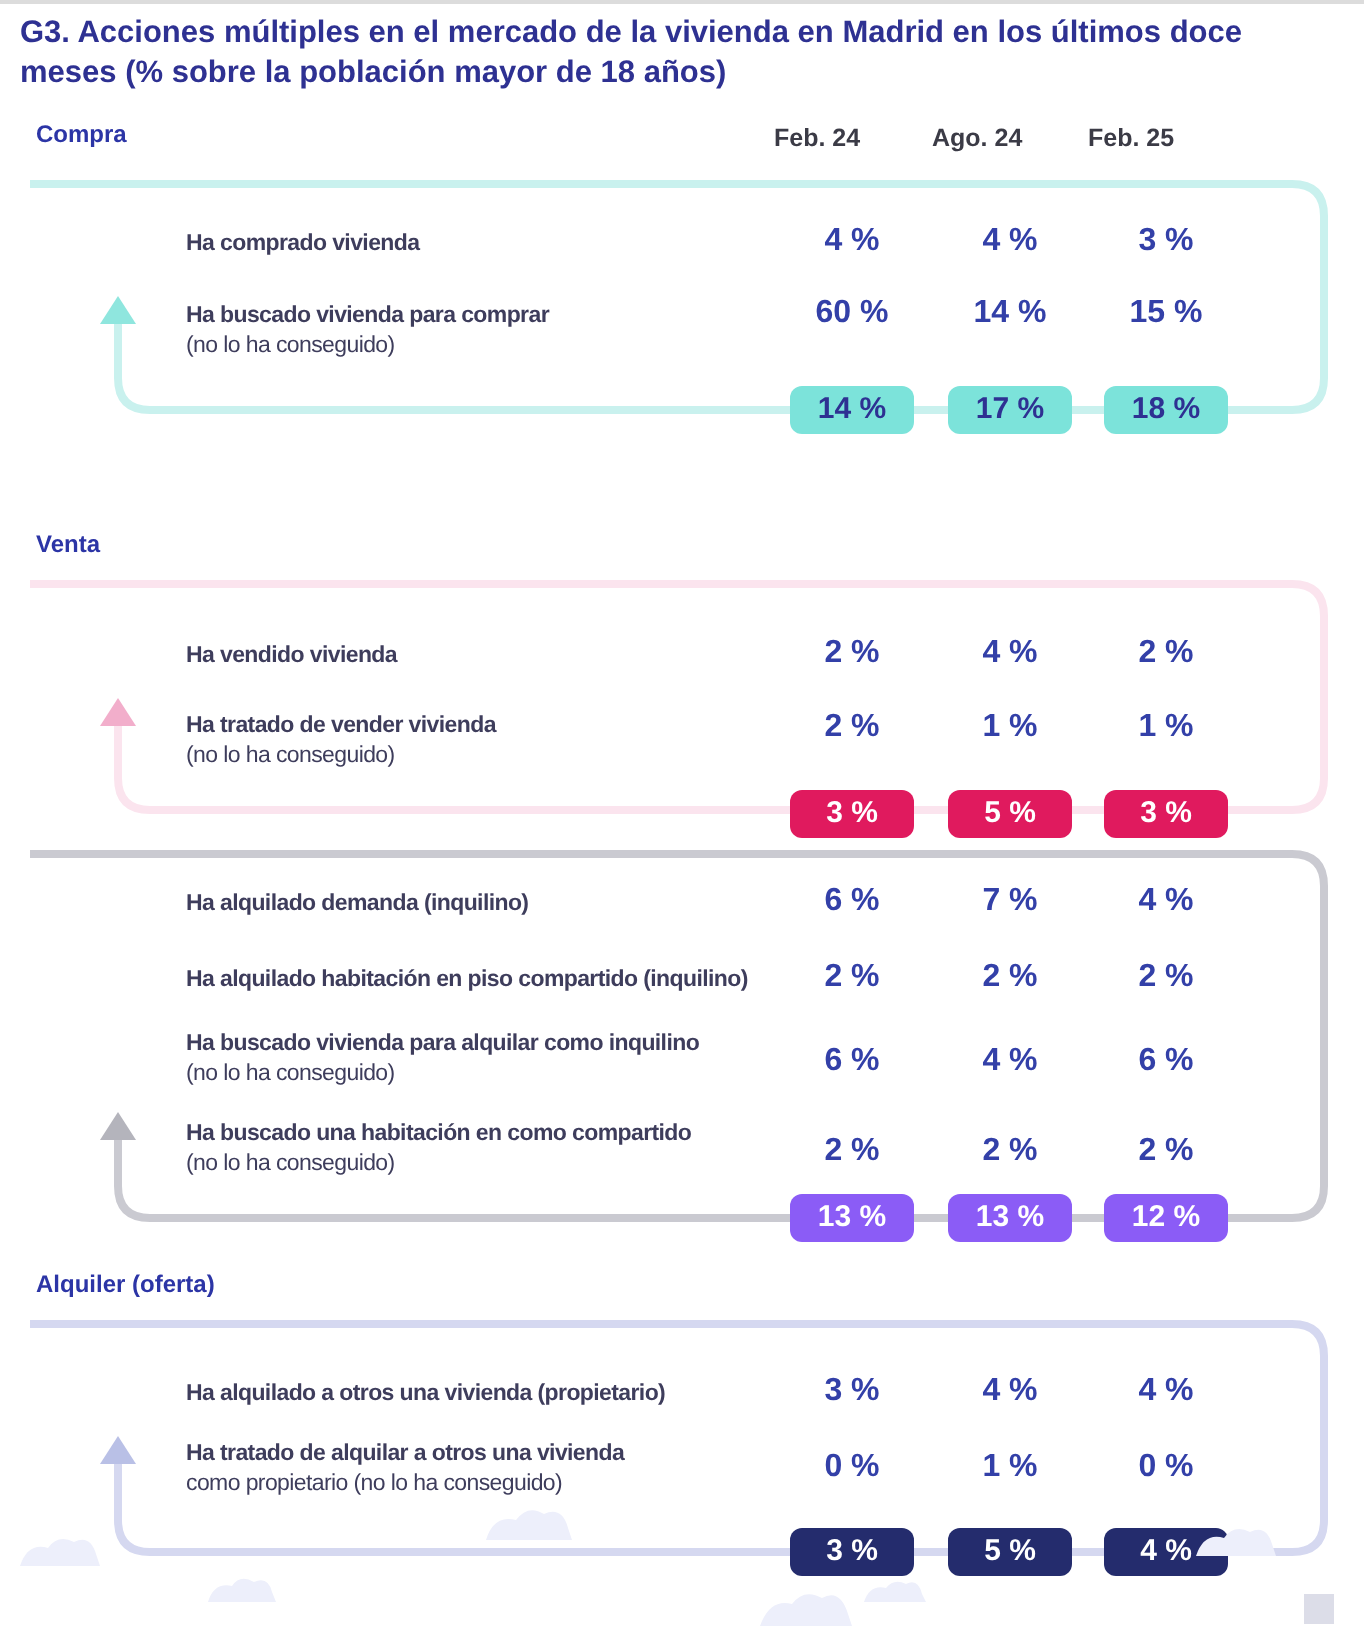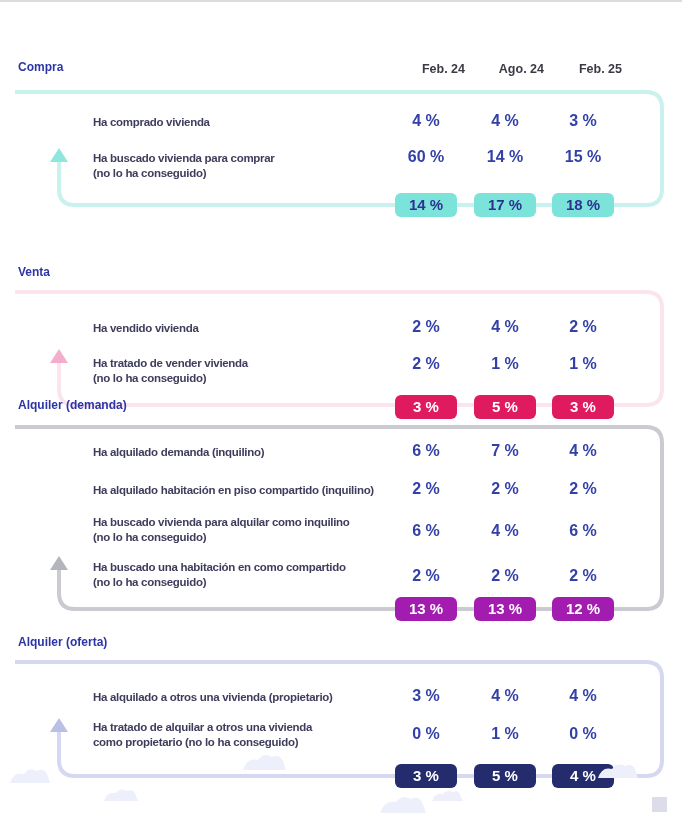--- a/index.html
+++ b/index.html
@@ -2,62 +2,63 @@
 <html><head>
 <meta charset="utf-8">
 <style>
   html,body{margin:0;padding:0;background:#ffffff;}
   .page{position:relative;width:682px;height:816px;background:#ffffff;overflow:hidden;
         font-family:"Liberation Sans",sans-serif;}
   .top-sliver{position:absolute;top:0;left:0;width:682px;height:2px;background:#dcdcdc;}
   .title{position:absolute;top:7px;left:10px;width:660px;margin:0;
          font-size:15.5px;line-height:20px;font-weight:700;color:#2e3192;}
   .colheads{position:absolute;top:62px;left:0;width:682px;height:16px;}
-  .colhead{position:absolute;width:78px;text-align:right;font-size:12.5px;font-weight:700;color:#3b3b46;}
+  .colhead{position:absolute;width:78px;text-align:left;font-size:12.5px;font-weight:700;color:#3b3b46;}
   .c1{left:387px}.c2{left:466px}.c3{left:544px}
 
   .sec{position:absolute;left:0;width:682px;}
   .sec-compra{top:60px;height:164px;}
   .sec-venta{top:229px;height:160px;margin-top:36px;}
   .sec-demanda{top:398px;height:228px;}
   .sec-oferta{top:635px;height:158px;}
   .sec-heading{position:absolute;top:0;left:18px;margin:0;font-size:12px;font-weight:700;color:#2c35a6;}
 
   .bracket{position:absolute;left:14px;}
   .bracket-compra{top:30px;}
   .bracket-venta{top:25px;}
   .bracket-demanda{top:27px;}
   .bracket-oferta{top:25px;}
 
   .row{position:absolute;left:0;width:682px;}
   .lbl{position:absolute;left:93px;top:0;width:300px;font-size:11.5px;font-weight:700;
        letter-spacing:-0.3px;color:#3e3d5c;white-space:nowrap;line-height:15px;}
-  .sub{position:absolute;left:93px;top:15px;width:300px;font-size:11.5px;font-weight:700;
+  .sub{position:absolute;left:93px;top:15px;width:300px;font-size:11.5px;font-weight:400;
        letter-spacing:-0.3px;color:#3e3d5c;white-space:nowrap;line-height:15px;}
   .v{position:absolute;top:-3px;width:78px;text-align:center;font-size:16px;font-weight:700;color:#3340a8;}
   .v1{left:387px}.v2{left:466px}.v3{left:544px}
 
   .badges{position:absolute;left:0;width:682px;height:24px;}
   .badge{position:absolute;width:62px;height:24px;line-height:24px;border-radius:6px;
          text-align:center;font-size:15px;font-weight:700;}
   .b1{left:395px}.b2{left:474px}.b3{left:552px}
   .badge-compra{background:#7ce3da;color:#2e3192;}
   .badge-venta{background:#e01a5e;color:#ffffff;}
-  .badge-demanda{background:#a21caf;color:#ffffff;}
+  .badge-demanda{background:#8b5cf6;color:#ffffff;}
   .badge-oferta{background:#242c6d;color:#ffffff;}
 
   .clouds{position:absolute;left:0;top:0;}
   .corner-square{position:absolute;left:652px;top:797px;width:15px;height:15px;background:#dcdde8;}
 </style>
 </head>
 <body>
 
 <div class="page">
   <div class="top-sliver"></div>
 
+  <h1 class="title">G3. Acciones múltiples en el mercado de la vivienda en Madrid en los últimos doce meses (% sobre la población mayor de 18 años)</h1>
 
   <div class="colheads">
     <div class="colhead c1">Feb. 24</div>
     <div class="colhead c2">Ago. 24</div>
     <div class="colhead c3">Feb. 25</div>
   </div>
 
   <section class="sec sec-compra">
     <h2 class="sec-heading">Compra</h2>
     <svg class="bracket bracket-compra" width="652" height="119" viewBox="0 0 652 119">
@@ -104,21 +105,20 @@
       <div class="v v3" style="top:-1px">1 %</div>
     </div>
     <div class="badges" style="top:130px">
       <div class="badge badge-venta b1">3 %</div>
       <div class="badge badge-venta b2">5 %</div>
       <div class="badge badge-venta b3">3 %</div>
     </div>
   </section>
 
   <section class="sec sec-demanda">
-    <h2 class="sec-heading">Alquiler (demanda)</h2>
     <svg class="bracket bracket-demanda" width="652" height="188" viewBox="0 0 652 188">
       <path d="M 1 2 H 632 Q 648 2 648 18 V 168 Q 648 184 632 184 H 61 Q 45 184 45 168 V 144" fill="none" stroke="#cacad1" stroke-width="4"></path>
       <polygon points="36,145 54,145 45,131" fill="#b4b4bc"></polygon>
     </svg>
     <div class="row" style="top:47px">
       <div class="lbl">Ha alquilado demanda (inquilino)</div>
       <div class="v v1">6 %</div>
       <div class="v v2">7 %</div>
       <div class="v v3">4 %</div>
     </div>

